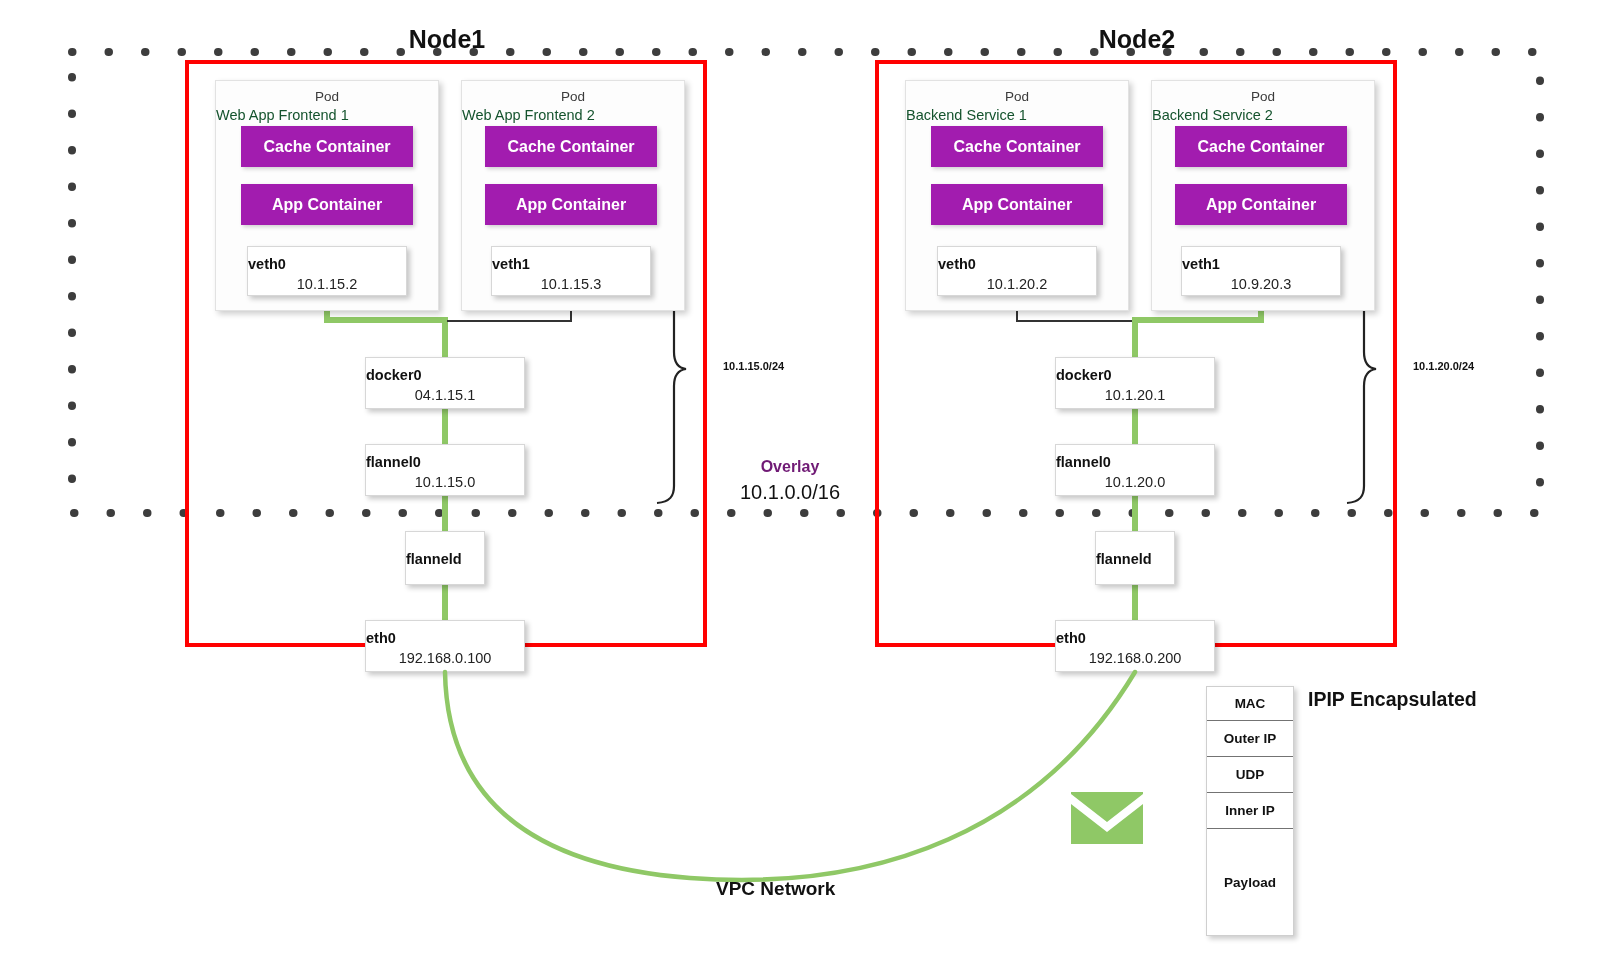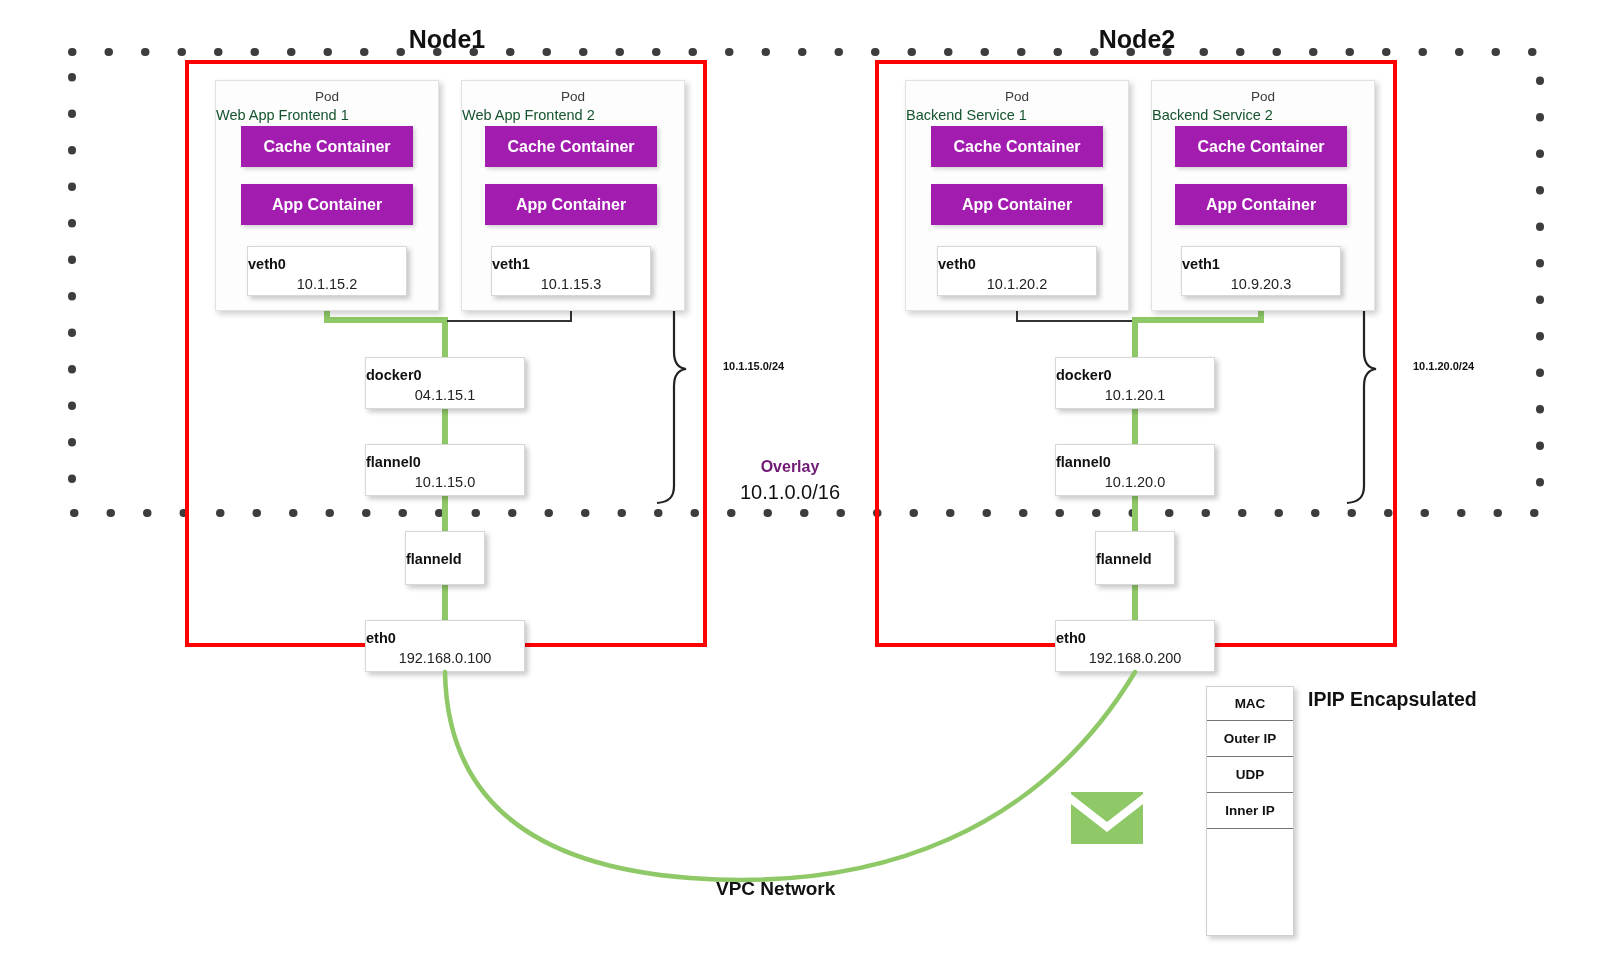--- a/index.html
+++ b/index.html
@@ -203,19 +203,20 @@
   <svg id="envelope" viewBox="0 0 72 52">
     <rect x="0" y="0" width="72" height="52" fill="#8fc866"></rect>
     <path d="M0,2 L36,30 L72,2 L72,12 L36,40 L0,12 Z" fill="#ffffff"></path>
   </svg>
 
   <div id="ipip">
     <div class="seg" style="height:34px;">MAC</div>
     <div class="seg" style="height:36px;">Outer IP</div>
     <div class="seg" style="height:36px;">UDP</div>
     <div class="seg" style="height:36px;">Inner IP</div>
+    <div class="seg last" style="height:106px;">Payload</div>
   </div>
 
   <div id="ipip-info">
     <div class="ttl">IPIP Encapsulated</div>
   </div>
 
 </div>
 
 </body></html>

